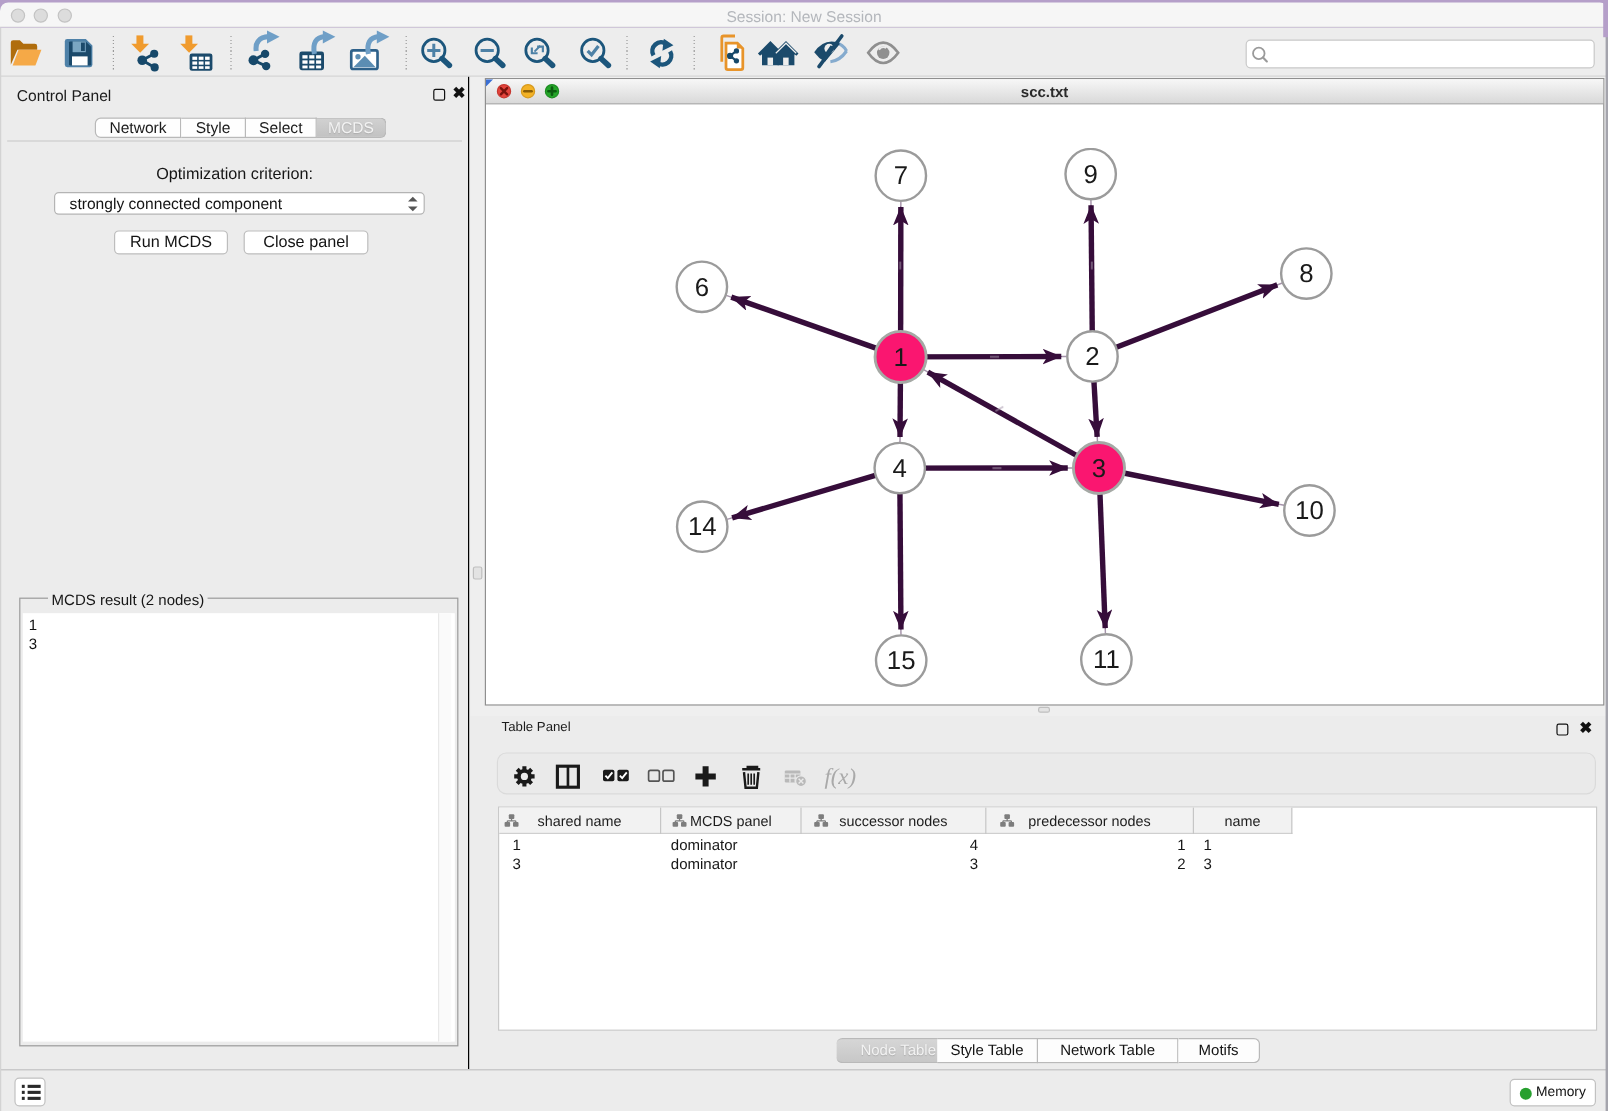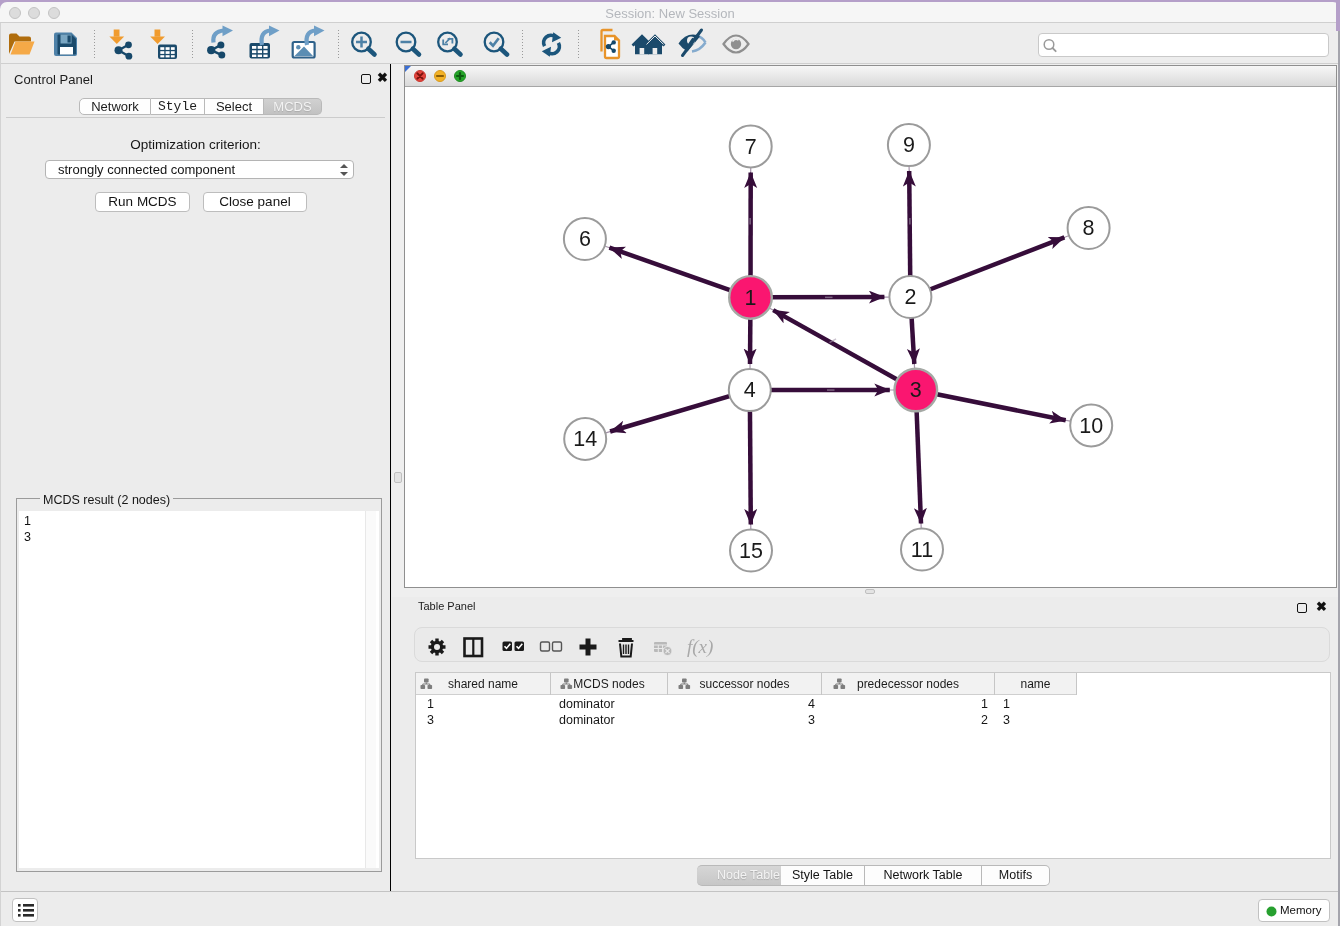--- a/index.html
+++ b/index.html
@@ -216,21 +216,21 @@
 <div id="mainbg" class="abs"></div>
 <div id="desktop" class="abs"></div>
 <div class="abs" style="left:394px; top:472px; width:8px; height:11px; background:#e3e3e3; border:1px solid #bfbfbf; border-radius:2px;"></div>
 <div class="abs" style="left:865px; top:588.5px; width:10px; height:5px; background:#e3e3e3; border:1px solid #bfbfbf; border-radius:2px;"></div>
 
 <div id="cpanel" class="abs">
   <div id="cptitle" class="abs">Control Panel</div>
   <div class="floatbtn abs" style="left:361px; top:10px;"></div>
   <div class="closex abs" style="left:377px; top:6px;">✖</div>
   <div class="tab tabfirst abs" style="left:79px;  width:72px;">Network</div>
-  <div class="tab abs" style="left:151px; width:54px;font-family:Liberation Mono, monospace;">Style</div>
+  <div class="tab abs" style="left:151px; width:54px;">Style</div>
   <div class="tab abs" style="left:205px; width:59px;">Select</div>
   <div class="tab tablast tabsel abs" style="left:264px; width:58px;">MCDS</div>
   <div id="cpline" class="abs"></div>
   <div id="combo" class="abs">strongly connected component</div>
   <div id="optlabel" class="abs">Optimization criterion:</div>
   <svg style="left:338px; top:99px;" width="12" height="14" viewBox="0 0 12 14">
     <path d="M2 5 L6 1 L10 5 Z" fill="#555"></path>
       <path d="M2 9 L6 13 L10 9 Z" fill="#555"></path>
   </svg>
   <div class="btn abs" style="left:95px;  width:95px;">Run MCDS</div>
@@ -250,20 +250,21 @@
       <path d="M0 0 L6 0 L0 6 Z" fill="#3b6fd4"></path>
     </svg>
   <div class="light abs" style="left:9px;  background:#e4443c; border:1px solid #c63830;"></div>
   <div class="light abs" style="left:29px; background:#f3b226; border:1px solid #d79a1e;"></div>
   <div class="light abs" style="left:49px; background:#25a529; border:1px solid #1d8c22;"></div>
   <svg style="left:9px; top:4px;" width="52" height="12" viewBox="0 0 52 12">
     <path d="M3.4 3.4 L8.6 8.6 M8.6 3.4 L3.4 8.6" stroke="#7a120c" stroke-width="2" stroke-linecap="round"></path>
     <path d="M23 6 L29 6" stroke="#8a5d06" stroke-width="2.2" stroke-linecap="round"></path>
     <path d="M43 6 L49 6 M46 3 L46 9" stroke="#0c5c10" stroke-width="2.2" stroke-linecap="round"></path>
   </svg>
+  <div id="nettext" class="abs" style="font-weight:bold; color:#2a2a2a;">scc.txt</div>
   <div id="graph">
 <svg style="left:0; top:21px;" width="931" height="501" viewBox="0 0 931 501">
 <defs>
           <marker id="arr" markerWidth="18" markerHeight="14" refX="15.5" refY="6.5" orient="auto" markerUnits="userSpaceOnUse">
             <path d="M0 0 L16 6.5 L0 13 L4 6.5 Z" fill="#360d3a"></path>
           </marker>
         </defs>
 <line x1="345.5" y1="210.4" x2="345.7" y2="80.9" stroke="#a593aa" stroke-width="1.2"></line>
 <line x1="345.5" y1="210.4" x2="200.2" y2="159.2" stroke="#a593aa" stroke-width="1.2"></line>
 <line x1="345.5" y1="210.4" x2="483.9" y2="210.1" stroke="#a593aa" stroke-width="1.2"></line>
@@ -369,21 +370,21 @@
       <path d="M262 48 h13 M262 51.5 h13 M266.3 48 v7 M270.6 48 v7" stroke="#eaeaea" stroke-width="1"></path>
       <circle cx="275.5" cy="54" r="4.5" fill="#777" stroke="#eaeaea" stroke-width="1"></circle>
       <path d="M273.5 52 l4 4 M277.5 52 l-4 4" stroke="#eaeaea" stroke-width="1.2"></path>
     </g>
 
     <text x="295" y="56" font-family="Liberation Serif, serif" font-style="italic" font-size="19" fill="#a9a9a9">f(x)</text>
   </svg>
   <div id="ttable" class="abs">
     <div id="thead" class="abs"></div>
     <div class="hcell abs" style="left:0; width:135px;">shared name</div>
-    <div class="hcell abs" style="left:135px; width:117px;">MCDS nodes</div>
+    <div class="hcell abs" style="left:135px; width:117px;">MCDS panel</div>
     <div class="hcell abs" style="left:252px; width:154px;">successor nodes</div>
     <div class="hcell abs" style="left:406px; width:173px;">predecessor nodes</div>
     <div class="hcell abs" style="left:579px; width:82px;">name</div>
     <svg class="abs" style="left:0; top:0;" width="914" height="60" viewBox="0 0 914 60">
       <g fill="#7d7d7d">
         <g id="hico1">
           <rect x="8" y="5.5" width="4.6" height="4" rx="0.8"></rect>
           <rect x="4.5" y="12" width="4.6" height="4" rx="0.8"></rect>
           <rect x="11.5" y="12" width="4.6" height="4" rx="0.8"></rect>
           <path d="M10.3 9.5 v1.5 M6.8 11 v1 M13.8 11 v1 M6.8 11 h7" stroke="#7d7d7d" stroke-width="1.1" fill="none"></path>

